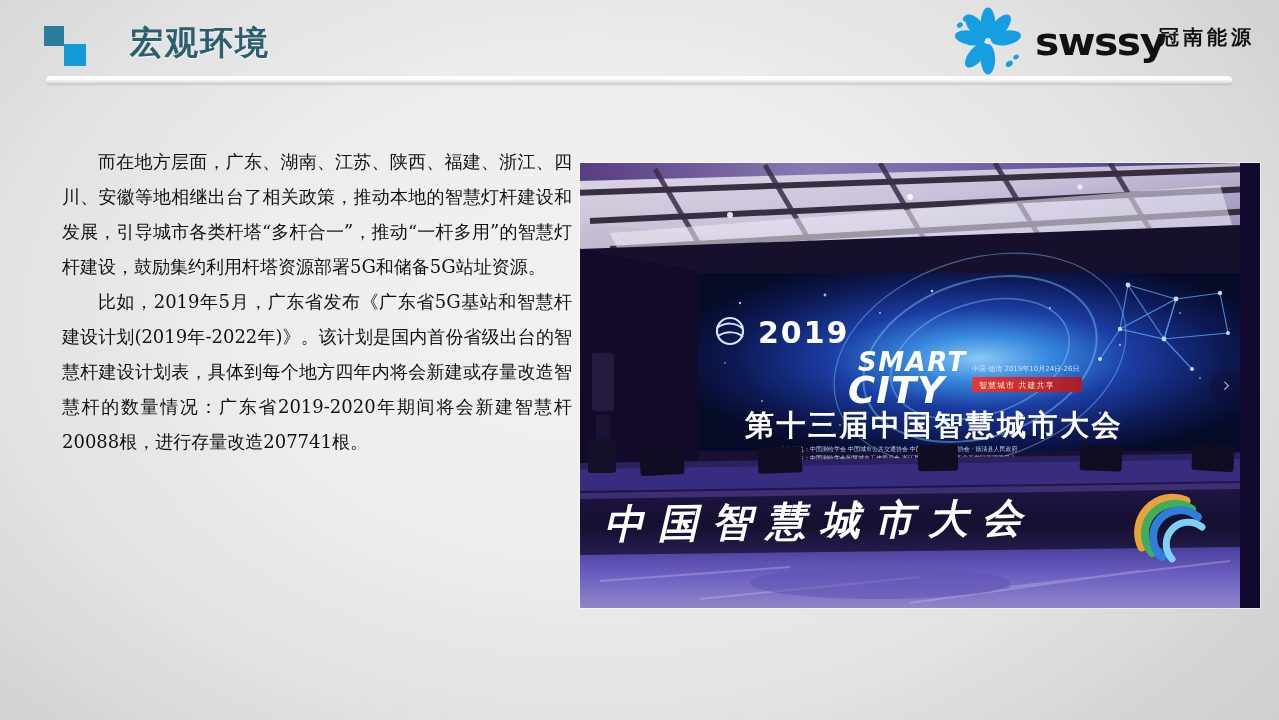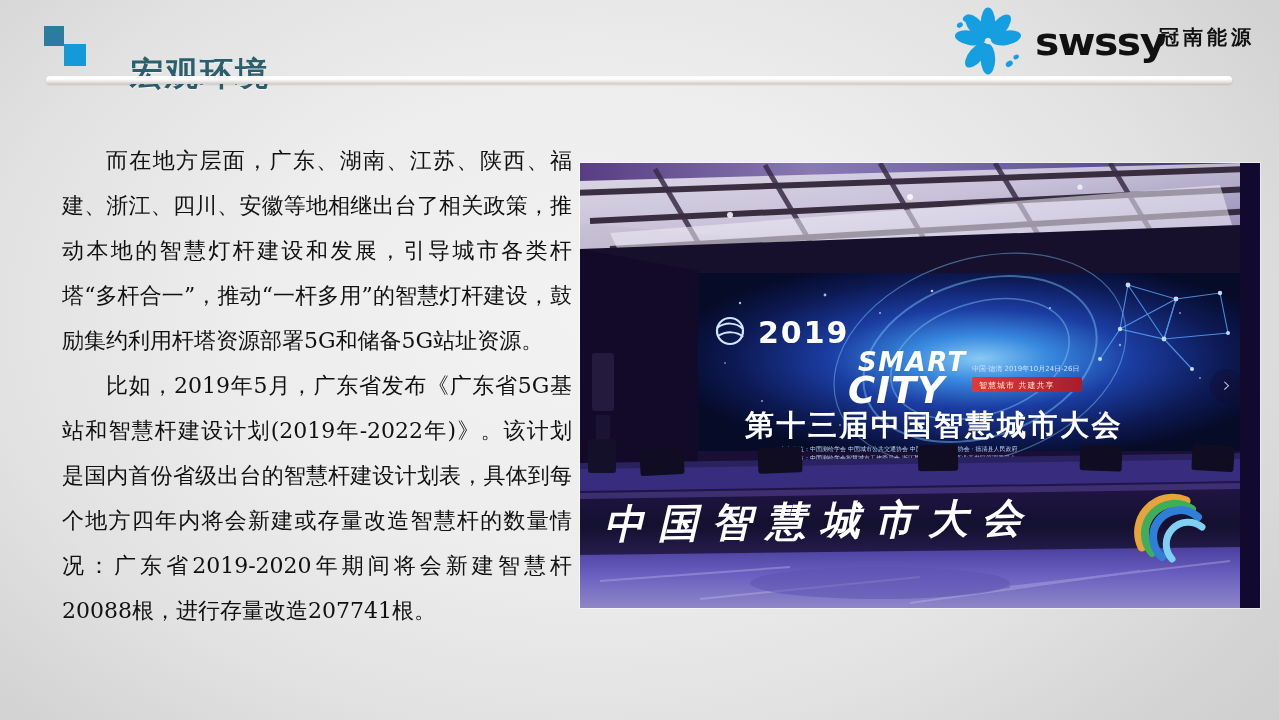--- a/index.html
+++ b/index.html
@@ -18,21 +18,20 @@
   
   .header{position:absolute;left:0;top:0;width:1279px;height:90px;}
   .marks{position:absolute;left:44px;top:26px;width:46px;height:40px;}
   .mark-a{position:absolute;left:0;top:0;width:20px;height:20px;background:#2b7c9e;}
   .mark-b{position:absolute;left:20px;top:18px;width:22px;height:22px;background:#149ad8;}
   .page-title{
     position:absolute;left:130px;top:18px;
     font-size:33px;font-weight:bold;color:#2b5f6e;
     letter-spacing:2px;line-height:50px;
     text-shadow:0 1px 1px rgba(255,255,255,.75);
-    margin-top:31px;
   }
   .hr-line{
     position:absolute;left:46px;top:76px;width:1186px;height:8px;
     border-radius:4px;
     background:linear-gradient(to bottom,#fdfdfd 0%,#ffffff 38%,#f0efee 60%,#cfcdc8 100%);
     box-shadow:0 1px 2px rgba(0,0,0,.13);
   }
 
   
   .logo{position:absolute;right:24px;top:4px;height:74px;display:flex;align-items:center;gap:8px;}
@@ -54,23 +53,23 @@
   .tab-label{
     position:absolute;left:0;top:0;width:305px;height:46px;
     display:flex;align-items:center;justify-content:center;
     font-size:25px;font-weight:bold;color:#1a1a1a;letter-spacing:2px;
     text-shadow:0 1px 0 rgba(255,255,255,.7);
     padding-right:16px;box-sizing:border-box;
   }
 
   
   .body-text{
-    position:absolute;left:62px;top:138px;width:510px;
+    position:absolute;left:62px;top:144px;width:510px;
     font-family:"DejaVu Serif","Liberation Serif",serif;
-    font-size:22px;color:#111;line-height:45px;
+    font-size:18px;color:#111;line-height:35px;
     text-align:justify;text-justify:inter-character;
   }
   .body-text p{margin:0;text-indent:2em;}
 
   
   .photo{
     position:absolute;left:580px;top:163px;width:680px;height:445px;
     overflow:hidden;background:#120a2e;
     box-shadow:0 0 0 1px rgba(255,255,255,.5);
   }

